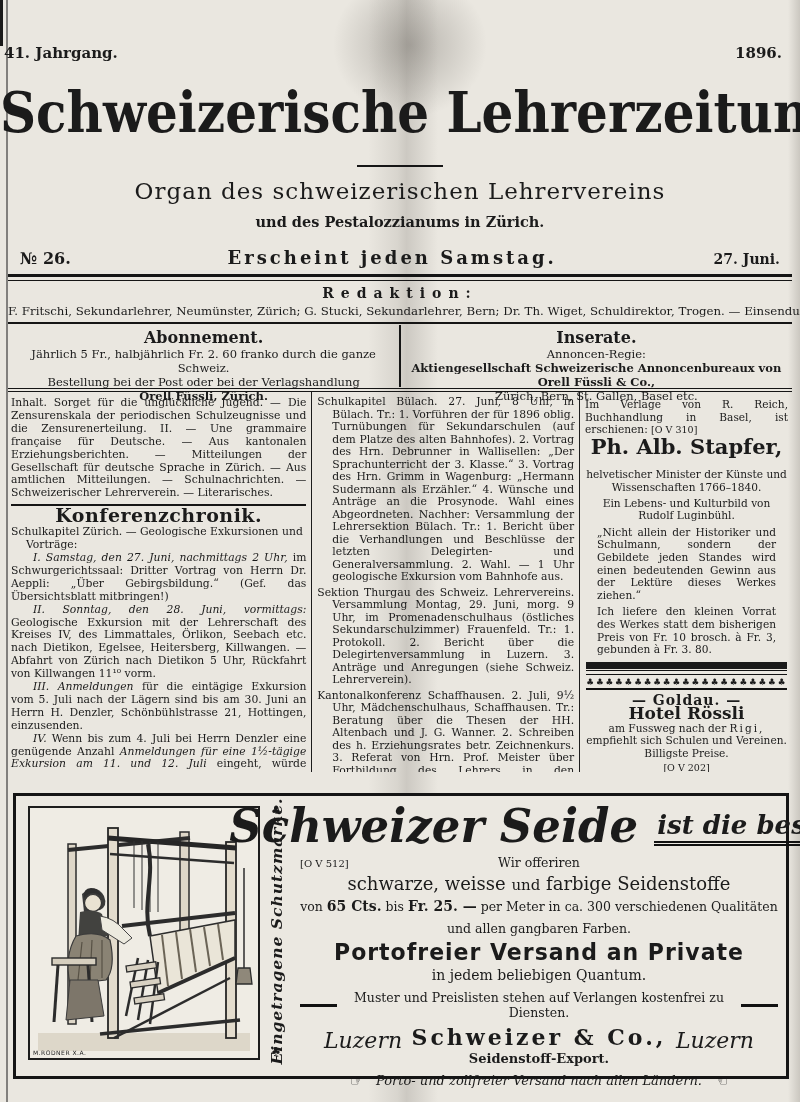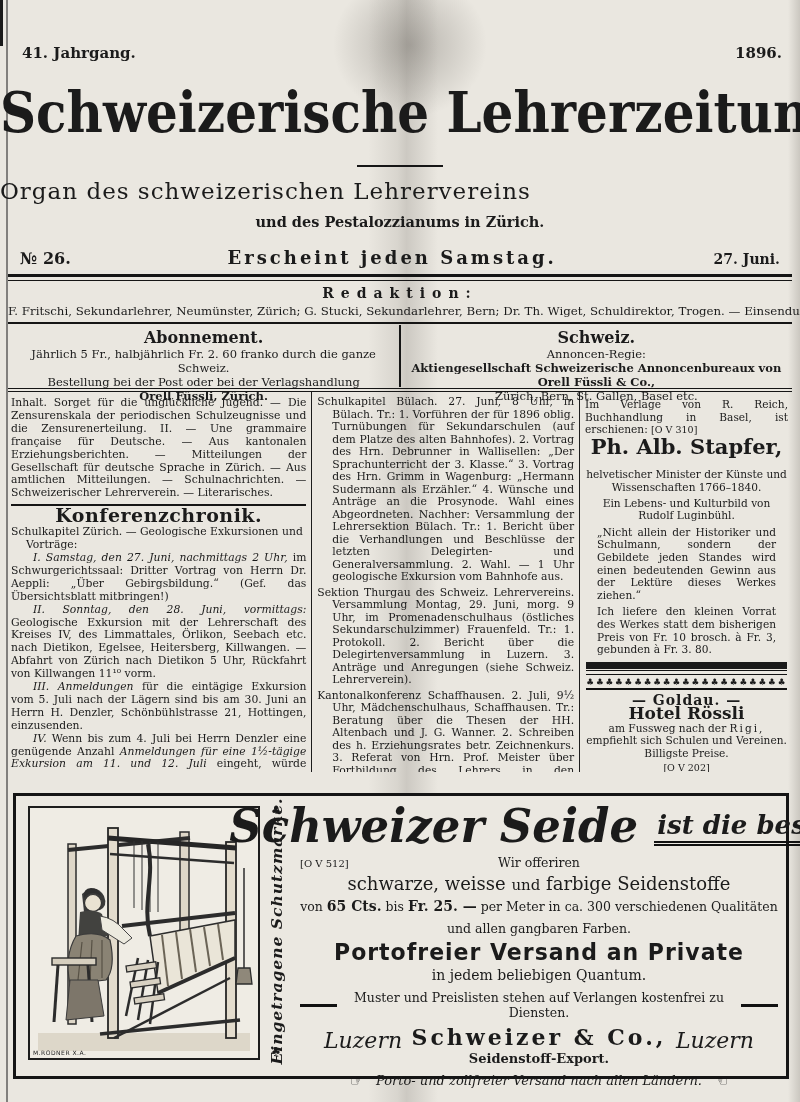--- a/index.html
+++ b/index.html
@@ -9,26 +9,26 @@
   .fold-shadow{position:absolute;left:368px;top:0;width:70px;height:100%;pointer-events:none;
     background:linear-gradient(90deg,rgba(60,54,46,0) 0%,rgba(60,54,46,.10) 42%,rgba(50,44,38,.16) 55%,rgba(60,54,46,0) 100%);}
   .top-smudge{position:absolute;left:330px;top:-30px;width:160px;height:150px;pointer-events:none;
     background:radial-gradient(ellipse at center,rgba(45,40,34,.28),rgba(45,40,34,0) 68%);}
   .edge-line{position:absolute;left:6px;top:0;width:2px;height:1102px;background:rgba(25,25,25,.5);}
   .corner-mark{position:absolute;left:0;top:0;width:3px;height:46px;background:#1a1a1a;}
   .right-shade{position:absolute;right:0;top:0;width:12px;height:100%;pointer-events:none;
     background:linear-gradient(90deg,rgba(60,54,46,0),rgba(60,54,46,.18));}
 
   
-  .hdr-row{position:absolute;top:44px;left:22px;right:18px;display:flex;justify-content:space-between;
+  .hdr-row{position:absolute;top:44px;left:4px;right:18px;display:flex;justify-content:space-between;
            font-weight:bold;font-size:15px;}
   .masthead{position:absolute;top:76px;left:0;width:100%;text-align:center;font-weight:bold;
             font-size:50px;line-height:66px;letter-spacing:0px;transform:scaleY(1.12);transform-origin:top;white-space:nowrap;}
   .title-rule{position:absolute;top:165px;left:50%;width:86px;margin-left:-43px;border-top:2.5px solid #161616;}
-  .subtitle1{position:absolute;top:178px;left:0;width:100%;font-size:23px;letter-spacing:1px;}
+  .subtitle1{position:absolute;top:178px;left:0;width:100%;text-align:center;font-size:23px;letter-spacing:1px;}
   .subtitle2{position:absolute;top:213px;left:0;width:100%;text-align:center;font-size:14.5px;font-weight:bold;}
   .issue-row{position:absolute;top:247px;left:20px;right:20px;display:flex;justify-content:space-between;align-items:baseline;}
   .issue-no{font-weight:bold;font-size:16px;}
   .issue-freq{font-weight:bold;font-size:18px;letter-spacing:3px;}
   .issue-date{font-weight:bold;font-size:14px;}
   .rule-heavy{position:absolute;top:274px;left:8px;right:8px;height:3px;border-top:3px solid #151515;border-bottom:1px solid #151515;}
   .red-h{position:absolute;top:285px;left:0;width:100%;text-align:center;font-weight:bold;font-size:14px;letter-spacing:7px;}
   .red-line{position:absolute;top:304px;left:8px;right:8px;text-align:center;font-size:11.8px;white-space:nowrap;}
   .rule-b{position:absolute;top:322px;left:8px;right:8px;border-top:2px solid #151515;}
   .abo-row{position:absolute;top:325px;left:8px;right:8px;height:62px;display:flex;}
@@ -134,21 +134,21 @@
 
   <div class="abo-row">
     <div class="abo-cell">
       <div class="abo-head">Abonnement.</div>
       <div class="abo-l">Jährlich 5 Fr., halbjährlich Fr. 2. 60 franko durch die ganze Schweiz.</div>
       <div class="abo-l">Bestellung bei der Post oder bei der Verlagshandlung</div>
       <div class="abo-b">Orell Füssli, Zürich.</div>
     </div>
     <div class="vdiv-mid"></div>
     <div class="abo-cell">
-      <div class="abo-head">Schweiz.</div>
+      <div class="abo-head">Inserate.</div>
       <div class="abo-l">Annoncen-Regie:</div>
       <div class="abo-b">Aktiengesellschaft Schweizerische Annoncenbureaux von Orell Füssli &amp; Co.,</div>
       <div class="abo-l">Zürich, Bern, St. Gallen, Basel etc.</div>
     </div>
   </div>
   <div class="rule-c"></div>
 
   <div class="cols">
 
     <div class="col-left">

